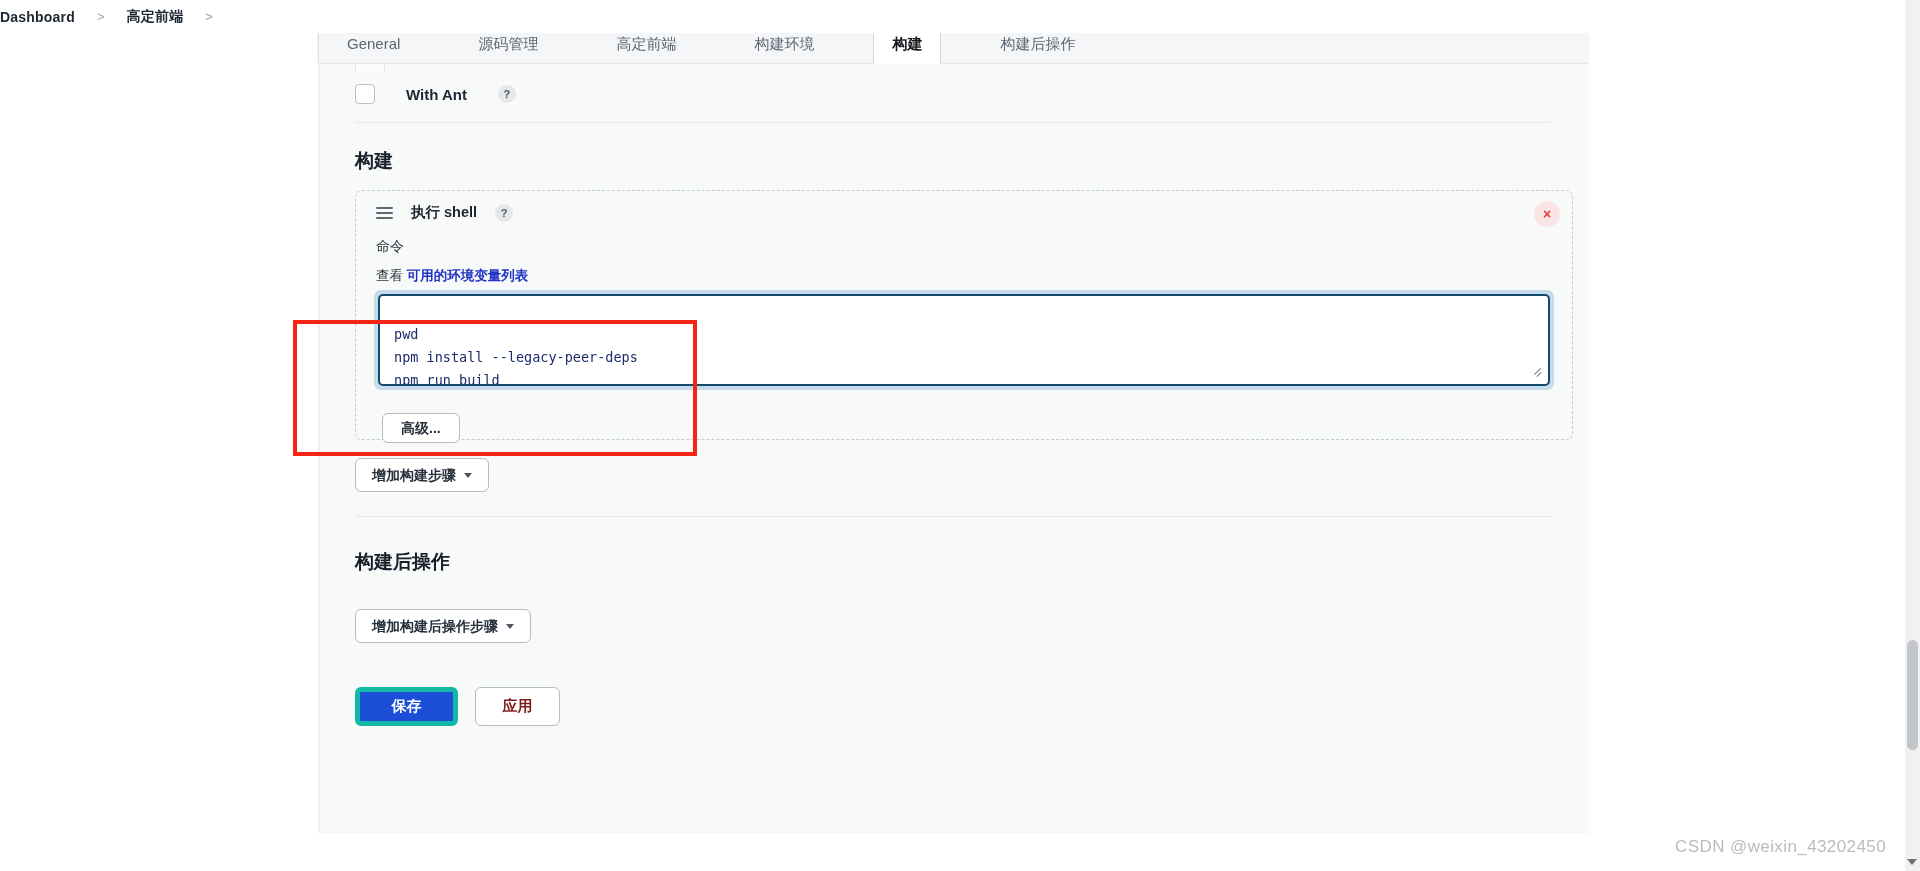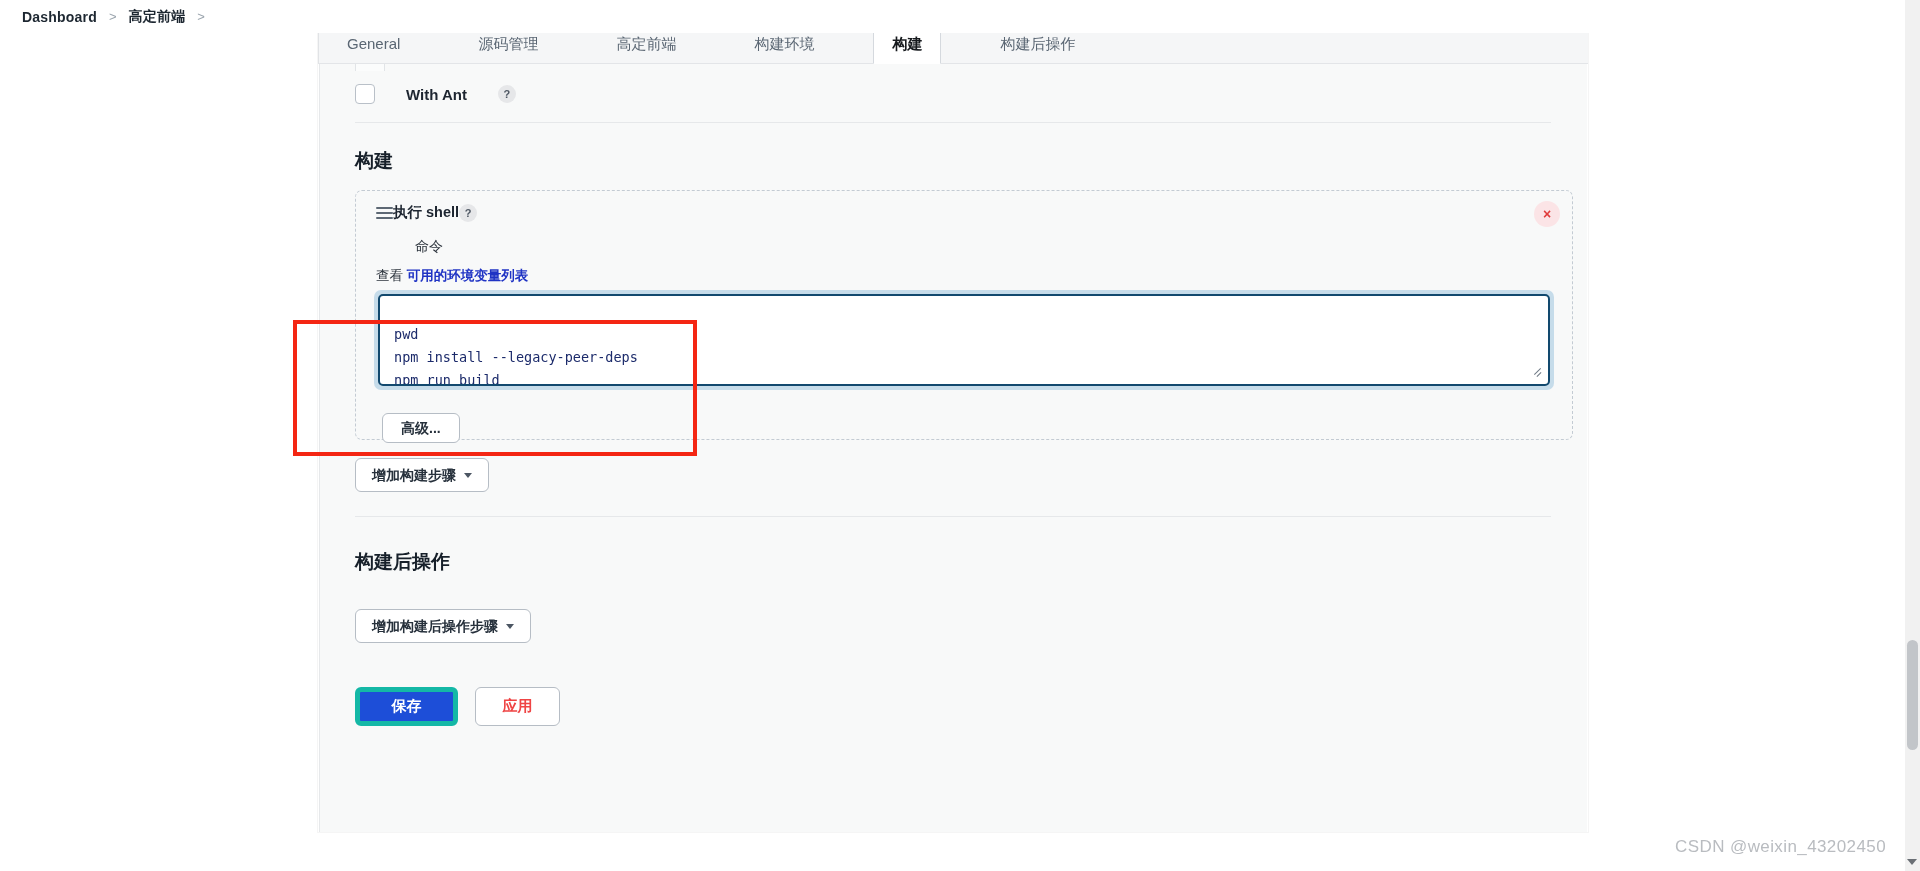--- a/index.html
+++ b/index.html
@@ -9,23 +9,24 @@
     font-family:"Liberation Sans","DejaVu Sans",sans-serif;
     color:#222;
     overflow:hidden;
     position:relative;
   }
 
   
   #breadcrumb{
     position:absolute;left:0;top:0;width:1652px;height:33px;
     display:flex;align-items:center;
-    padding-left:22px;box-sizing:border-box;
+    box-sizing:border-box;
     background:#ffffff;
     z-index:6;
+    gap:10px;
   }
   .crumb{font-size:14px;color:#1d2731;font-weight:600;letter-spacing:.2px;}
   .crumb.link{color:#1d2731;}
   .crumb-sep{color:#9aa4ad;font-size:13px;margin:0 12px;}
 
   
   #page-bg{
     position:absolute;left:318px;top:0;width:1270px;height:832px;
     background:#ffffff;
     box-shadow:0 0 0 1px rgba(0,0,0,0.04);
@@ -101,37 +102,37 @@
   }
 
   
   .builder-card{
     position:absolute;left:36px;top:126px;width:1218px;height:250px;
     border:1.6px dashed #c3cbd3;border-radius:7px;
     box-sizing:border-box;
     background:transparent;
   }
   .card-head{
-    position:absolute;left:20px;top:12px;display:flex;align-items:center;gap:0;
+    position:absolute;left:20px;top:12px;display:flex;align-items:center;gap:18px;
   }
   .drag-handle{display:flex;flex-direction:column;gap:3px;cursor:grab;padding:3px 0;}
   .drag-handle span{display:block;width:17px;height:2px;background:#5d6874;border-radius:1px;}
   .card-title{font-size:14.5px;font-weight:700;color:#1d2530;}
 
   .delete-btn{
     position:absolute;right:12px;top:10px;
     width:26px;height:26px;border-radius:50%;background:#fbe4e6;
     display:flex;align-items:center;justify-content:center;
     color:#e03b3b;font-size:14px;font-weight:700;cursor:pointer;
     border:none;
     font-family:"Liberation Sans",sans-serif;
   }
 
   .cmd-label{
-    position:absolute;left:20px;top:47px;font-size:14px;color:#2b333c;margin-left:39px;
+    position:absolute;left:20px;top:47px;font-size:14px;color:#2b333c;
   }
   .env-line{
     position:absolute;left:20px;top:76px;font-size:13.5px;color:#2b333c;
   }
   .env-line a{color:#1f33c4;font-weight:700;text-decoration:none;cursor:pointer;}
 
   .textarea-wrap{
     position:absolute;left:18px;top:99px;width:1180px;height:100px;
     border-radius:7px;
     background:#c6dcea;
@@ -186,21 +187,21 @@
     position:absolute;left:36px;top:623px;
     width:103px;height:39px;
     background:#1d4ed8;color:#ffffff;
     border:5px solid #14b8a6;border-radius:6px;
     font-size:15px;font-weight:700;cursor:pointer;
     font-family:"Liberation Sans",sans-serif;
   }
   .btn-apply{
     position:absolute;left:156px;top:623px;
     width:85px;height:39px;
-    background:#ffffff;color:#ef4444;
+    background:#ffffff;color:#7f1d1d;
     border:1.4px solid #b6bdc5;border-radius:6px;
     font-size:15px;font-weight:600;cursor:pointer;
     font-family:"Liberation Sans",sans-serif;
   }
 
   
   #annotation-box{
     position:absolute;left:293px;top:320px;width:404px;height:136px;
     border:4px solid #f42613;
     box-sizing:border-box;

